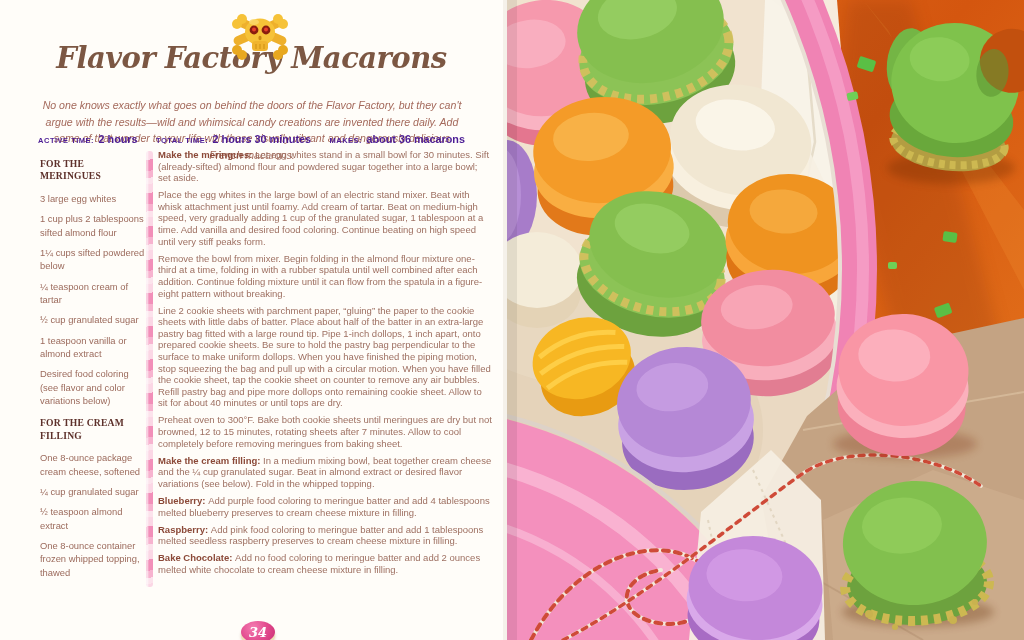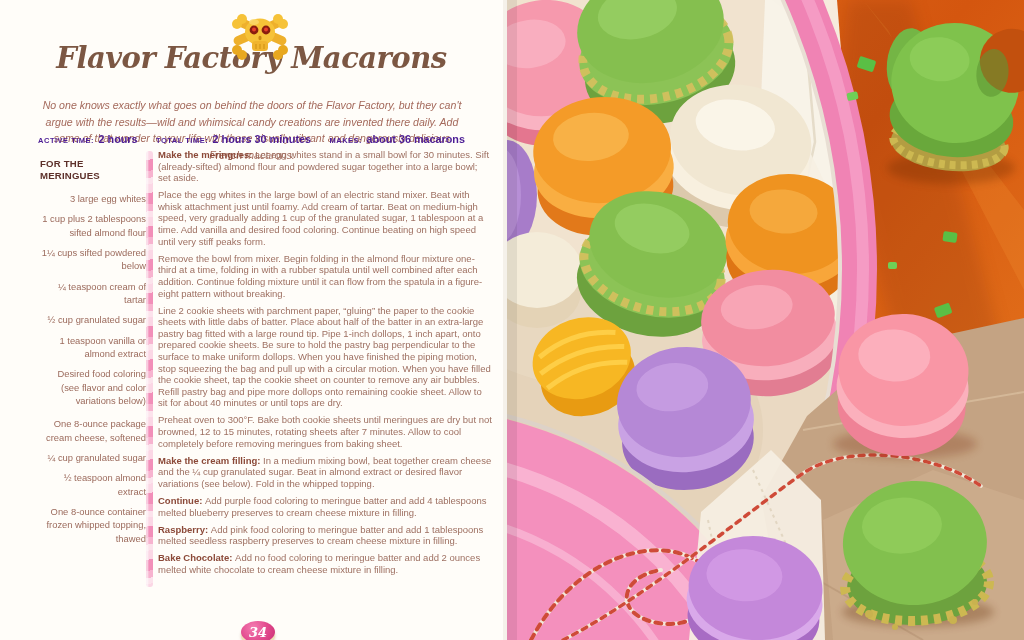--- a/index.html
+++ b/index.html
@@ -17,22 +17,22 @@
 
   .intro{position:absolute;top:86px;left:38px;width:428px;text-align:center;
          font-size:10.6px;font-style:italic;color:#a4695b;line-height:1.6;}
 
   .meta{position:absolute;top:129px;left:0;width:100%;text-align:center;color:#4c1d95;}
   .meta .m{margin:0 7px;white-space:nowrap;}
   .meta .lab{font-size:7.5px;font-weight:bold;letter-spacing:0.5px;}
   .meta .val{font-size:10.8px;font-weight:bold;}
 
   .sidebar{position:absolute;left:40px;top:152px;width:106px;}
-  .sidebar h3{margin:6px 0 9px;font-size:9.6px;color:#5d302a;letter-spacing:0.2px;line-height:1.3;}
-  .sidebar ul{list-style:none;margin:0 0 10px;padding:0;text-align:right;}
+  .sidebar h3{margin:6px 0 9px;font-size:9.6px;color:#5d302a;letter-spacing:0.2px;line-height:1.3;font-family:Liberation Serif, serif;}
+  .sidebar ul{list-style:none;margin:0 0 10px;padding:0;}
   .sidebar li{font-size:9.4px;color:#9c6b5d;line-height:1.42;margin-bottom:7px;}
 
   .ribbon{position:absolute;left:146px;top:151px;width:7px;height:436px;border-radius:3px;
           background:
             linear-gradient(90deg, rgba(255,255,255,.55) 0 1.5px, rgba(255,255,255,0) 3px),
             repeating-linear-gradient(172deg,
               #fbd7e5 0 9px, #f28fb9 9px 20px, #f7b3cf 20px 27px, #fce3ec 27px 33px);}
 
   .steps{position:absolute;left:158px;top:149px;width:334px;}
   .steps ul{list-style:none;margin:0;padding:0;}
@@ -93,39 +93,40 @@
     <h3>FOR THE MERINGUES</h3>
     <ul>
         <li>3 large egg whites</li>
         <li>1 cup plus 2 tablespoons sifted almond flour</li>
         <li>1¼ cups sifted powdered below</li>
         <li>¼ teaspoon cream of tartar</li>
         <li>½ cup granulated sugar</li>
         <li>1 teaspoon vanilla or almond extract</li>
         <li>Desired food coloring (see flavor and color variations below)</li>
       </ul>
+    <h3>FOR THE CREAM FILLING</h3>
     <ul>
         <li>One 8-ounce package cream cheese, softened</li>
         <li>¼ cup granulated sugar</li>
         <li>½ teaspoon almond extract</li>
         <li>One 8-ounce container frozen whipped topping, thawed</li>
       </ul>
   </aside>
 
   <div class="ribbon"></div>
 
   <div class="steps">
     <ul>
         <li><strong>Make the meringues: </strong><span>Let egg whites stand in a small bowl for 30 minutes. Sift (already-sifted) almond flour and powdered sugar together into a large bowl; set aside.</span></li>
         <li><span>Place the egg whites in the large bowl of an electric stand mixer. Beat with whisk attachment just until foamy. Add cream of tartar. Beat on medium-high speed, very gradually adding 1 cup of the granulated sugar, 1 tablespoon at a time. Add vanilla and desired food coloring. Continue beating on high speed until very stiff peaks form.</span></li>
         <li><span>Remove the bowl from mixer. Begin folding in the almond flour mixture one-third at a time, folding in with a rubber spatula until well combined after each addition. Continue folding mixture until it can flow from the spatula in a figure-eight pattern without breaking.</span></li>
         <li><span>Line 2 cookie sheets with parchment paper, “gluing” the paper to the cookie sheets with little dabs of batter. Place about half of the batter in an extra-large pastry bag fitted with a large round tip. Pipe 1-inch dollops, 1 inch apart, onto prepared cookie sheets. Be sure to hold the pastry bag perpendicular to the surface to make uniform dollops. When you have finished the piping motion, stop squeezing the bag and pull up with a circular motion. When you have filled the cookie sheet, tap the cookie sheet on counter to remove any air bubbles. Refill pastry bag and pipe more dollops onto remaining cookie sheet. Allow to sit for about 40 minutes or until tops are dry.</span></li>
         <li><span>Preheat oven to 300°F. Bake both cookie sheets until meringues are dry but not browned, 12 to 15 minutes, rotating sheets after 7 minutes. Allow to cool completely before removing meringues from baking sheet.</span></li>
         <li><strong>Make the cream filling: </strong><span>In a medium mixing bowl, beat together cream cheese and the ¼ cup granulated sugar. Beat in almond extract or desired flavor variations (see below). Fold in the whipped topping.</span></li>
-        <li><strong>Continue: </strong><span>Add purple food coloring to meringue batter and add 4 tablespoons melted blueberry preserves to cream cheese mixture in filling.</span></li>
+        <li><strong>Blueberry: </strong><span>Add purple food coloring to meringue batter and add 4 tablespoons melted blueberry preserves to cream cheese mixture in filling.</span></li>
         <li><strong>Raspberry: </strong><span>Add pink food coloring to meringue batter and add 1 tablespoons melted seedless raspberry preserves to cream cheese mixture in filling.</span></li>
         <li><strong>Bake Chocolate: </strong><span>Add no food coloring to meringue batter and add 2 ounces melted white chocolate to cream cheese mixture in filling.</span></li>
       </ul>
   </div>
 
   <div class="badge">34</div>
 </div>
 
 <div class="photo">
 <svg width="521" height="640" viewBox="0 0 521 640">

